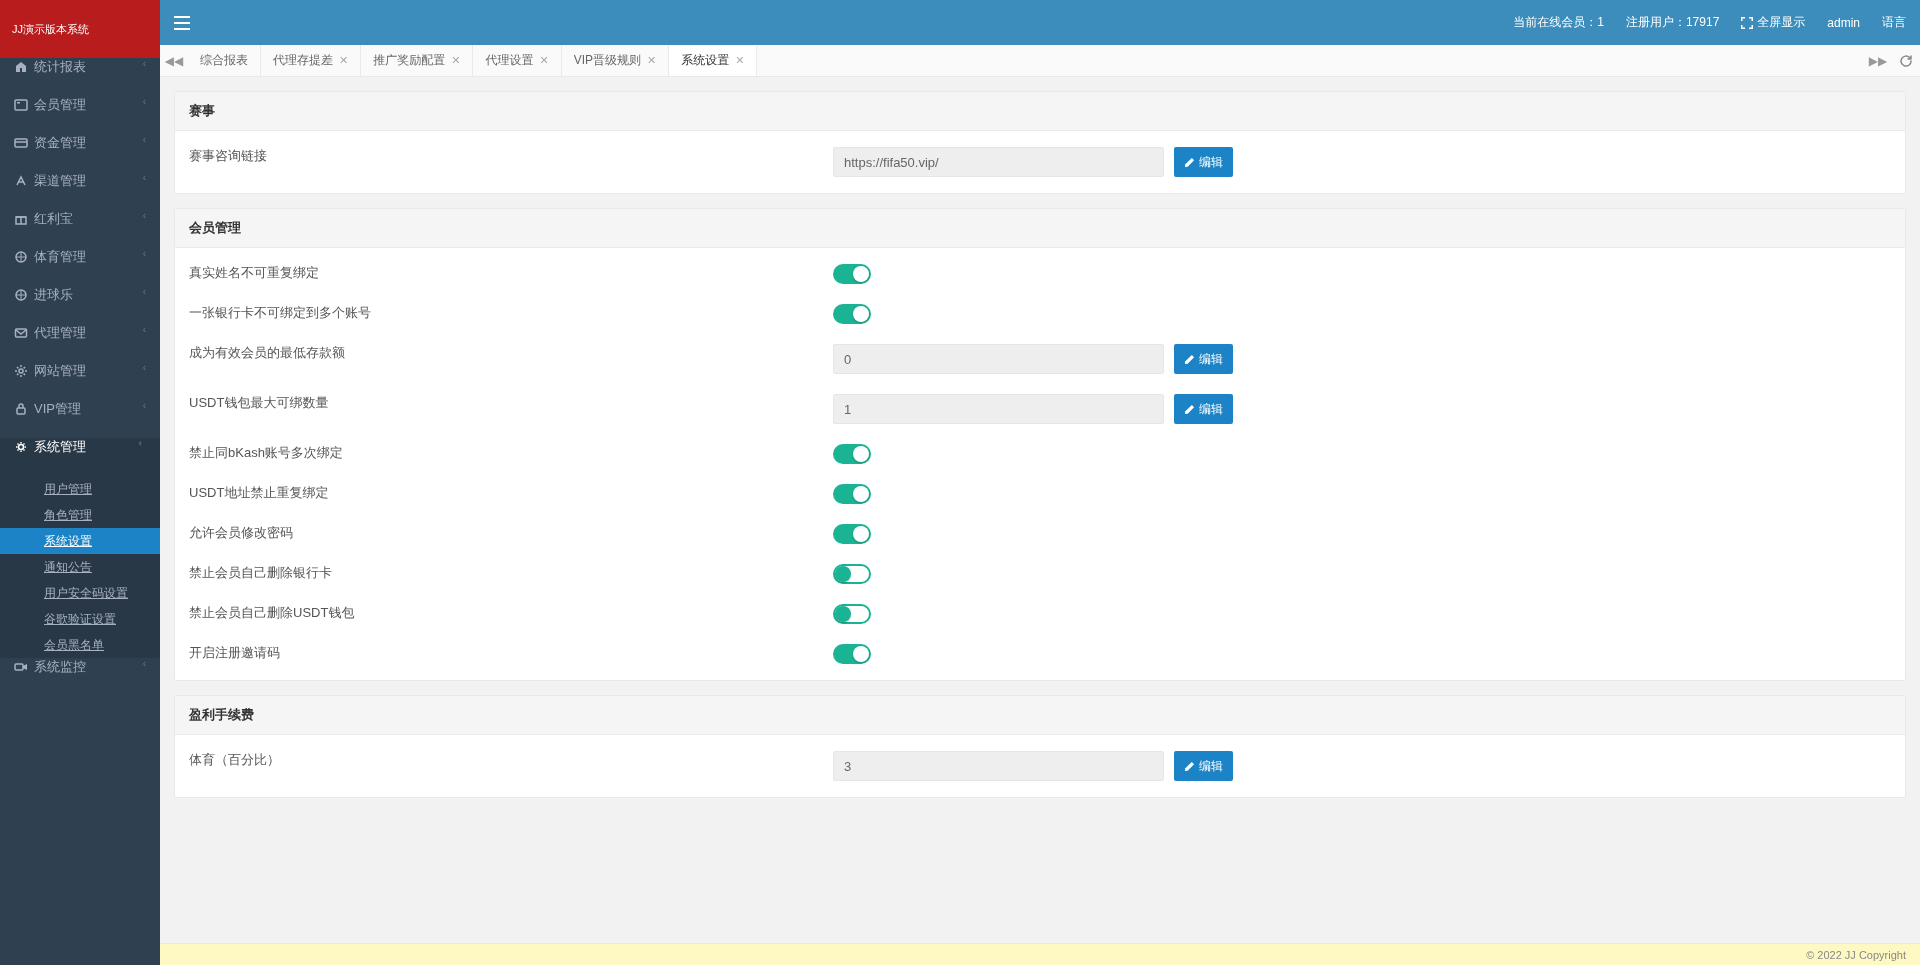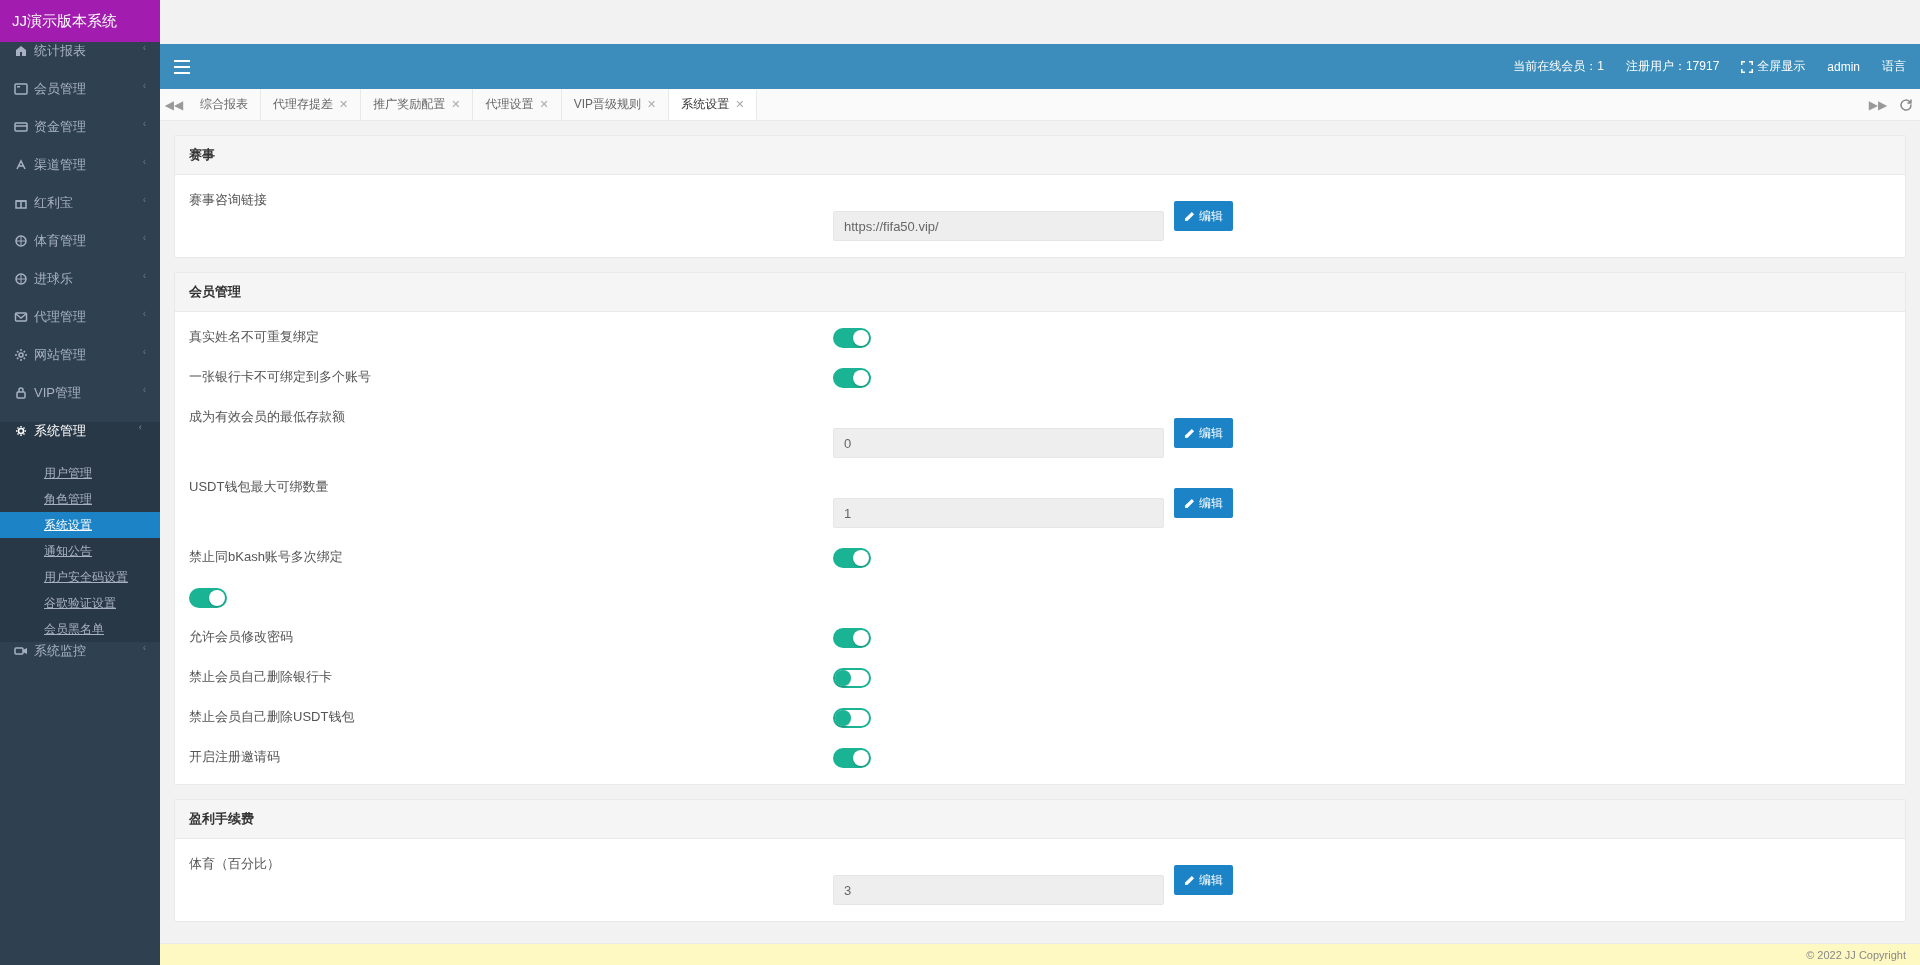--- a/index.html
+++ b/index.html
@@ -1,35 +1,35 @@
 <!DOCTYPE html>
 <html><head>
 <meta charset="utf-8">
 <style>
 * { margin: 0; padding: 0; box-sizing: border-box; }
 body { font-family: "Microsoft YaHei", Arial, sans-serif; font-size: 13px; background: #f2f2f2; color: #333; overflow: hidden; }
 .app { display: flex; height: 100vh; width: 100vw; }
 
 
 .sidebar { width: 160px; background: #2f4050; color: #a7b1c2; display: flex; flex-direction: column; flex-shrink: 0; }
-.brand { height: 42px; background: #a21caf; color: #fff; display: flex; align-items: center; padding: 0 12px; font-size: 15px; font-weight: 500; }
+.brand { height: 58px; background: #b91c1c; color: #fff; display: flex; align-items: center; padding: 0 12px; font-size: 11px; font-weight: 500; }
 .nav { flex: 1; overflow-y: auto; }
 .nav-item { display: flex; align-items: flex-start; justify-content: space-between; height: 38px; padding: 0 14px; cursor: pointer; color: #a7b1c2; font-size: 13px; }
 .nav-item .nav-label { display: flex; align-items: center; gap: 6px; }
 .nav-item .nav-icon { width: 14px; display: inline-flex; justify-content: center; }
 .nav-item .chevron { font-size: 10px; color: #68768a; }
 .nav-item.expanded { background: #293846; color: #fff; }
 .nav-item.expanded .chevron { transform: rotate(90deg); }
 .submenu { background: #293846; }
 .sub-item { display: block; height: 26px; line-height: 26px; padding-left: 44px; color: #a7b1c2; font-size: 12px; cursor: pointer; text-decoration: underline; }
 .sub-item.active { background: #1c84c6; color: #fff; }
 
 
 .main { flex: 1; display: flex; flex-direction: column; min-width: 0; }
-.topbar { height: 45px; background: #3c8dbc; display: flex; align-items: center; justify-content: space-between; color: #fff; padding: 0 14px; margin-top: 44px; }
+.topbar { height: 45px; background: #3c8dbc; display: flex; align-items: center; justify-content: space-between; color: #fff; padding: 0 14px; }
 .topbar-left { display: flex; align-items: center; gap: 10px; }
 .hamburger { cursor: pointer; font-size: 16px; }
 .topbar-right { display: flex; align-items: center; gap: 22px; font-size: 12px; }
 .topbar-right > span { cursor: pointer; display: flex; align-items: center; gap: 4px; }
 
 
 .tabs { height: 32px; background: #fafafa; border-bottom: 1px solid #e7eaec; display: flex; align-items: stretch; }
 .tab-scroll-left, .tab-scroll-right, .tab-refresh { width: 28px; display: flex; align-items: center; justify-content: center; color: #999; cursor: pointer; font-size: 12px; }
 .tab-list { flex: 1; display: flex; align-items: stretch; overflow: hidden; }
 .tab { display: flex; align-items: center; gap: 6px; padding: 0 12px; border-right: 1px solid #e7eaec; color: #666; font-size: 12px; cursor: pointer; background: #fafafa; }
@@ -38,21 +38,21 @@
 .tab-right { margin-left: auto; display: flex; }
 
 
 .content { flex: 1; overflow-y: auto; background: #f2f2f2; padding: 14px; }
 .panel { background: #fff; border: 1px solid #e7eaec; border-radius: 2px; margin-bottom: 14px; }
 .panel-header { background: #f5f5f5; border-bottom: 1px solid #e7eaec; padding: 10px 14px; font-size: 13px; font-weight: bold; color: #333; }
 .panel-body { padding: 6px 14px; }
 .form-row { display: flex; align-items: flex-start; padding: 10px 0; }
 .form-label { width: 644px; color: #555; font-size: 13px; padding-right: 20px; }
 .form-control { flex: 1; display: flex; align-items: center; gap: 10px; max-width: 400px; }
-.input-readonly { background: #eeeeee; border: 1px solid #e5e6e7; color: #666; padding: 6px 10px; border-radius: 2px; font-size: 13px; flex: 1; height: 30px; display: flex; align-items: center; margin-top: 20px; }
+.input-readonly { background: #eeeeee; border: 1px solid #e5e6e7; color: #666; padding: 6px 10px; border-radius: 2px; font-size: 13px; flex: 1; height: 30px; display: flex; align-items: center; }
 .btn-edit { background: #1c84c6; color: #fff; border: none; padding: 6px 10px; border-radius: 2px; font-size: 12px; cursor: pointer; display: flex; align-items: center; gap: 4px; height: 30px; }
 
 
 .toggle { width: 38px; height: 20px; border-radius: 20px; position: relative; cursor: pointer; transition: background .2s; }
 .toggle::after { content: ""; position: absolute; width: 16px; height: 16px; background: #fff; border-radius: 50%; top: 2px; transition: left .2s; box-shadow: 0 1px 2px rgba(0,0,0,.2); }
 .toggle.on { background: #1ab394; }
 .toggle.on::after { left: 20px; }
 .toggle.off { background: #fff; border: 2px solid #1ab394; width: 38px; height: 20px; }
 .toggle.off::after { left: 0px; top: 0px; background: #1ab394; width: 16px; height: 16px; }
 
@@ -343,20 +343,21 @@
                 </button>
               </div>
             </div>
             <div class="form-row">
               <div class="form-label">禁止同bKash账号多次绑定</div>
               <div class="form-control">
                 <div class="toggle on"></div>
               </div>
             </div>
             <div class="form-row">
+              <div class="form-label">USDT地址禁止重复绑定</div>
               <div class="form-control">
                 <div class="toggle on"></div>
               </div>
             </div>
             <div class="form-row">
               <div class="form-label">允许会员修改密码</div>
               <div class="form-control">
                 <div class="toggle on"></div>
               </div>
             </div>

